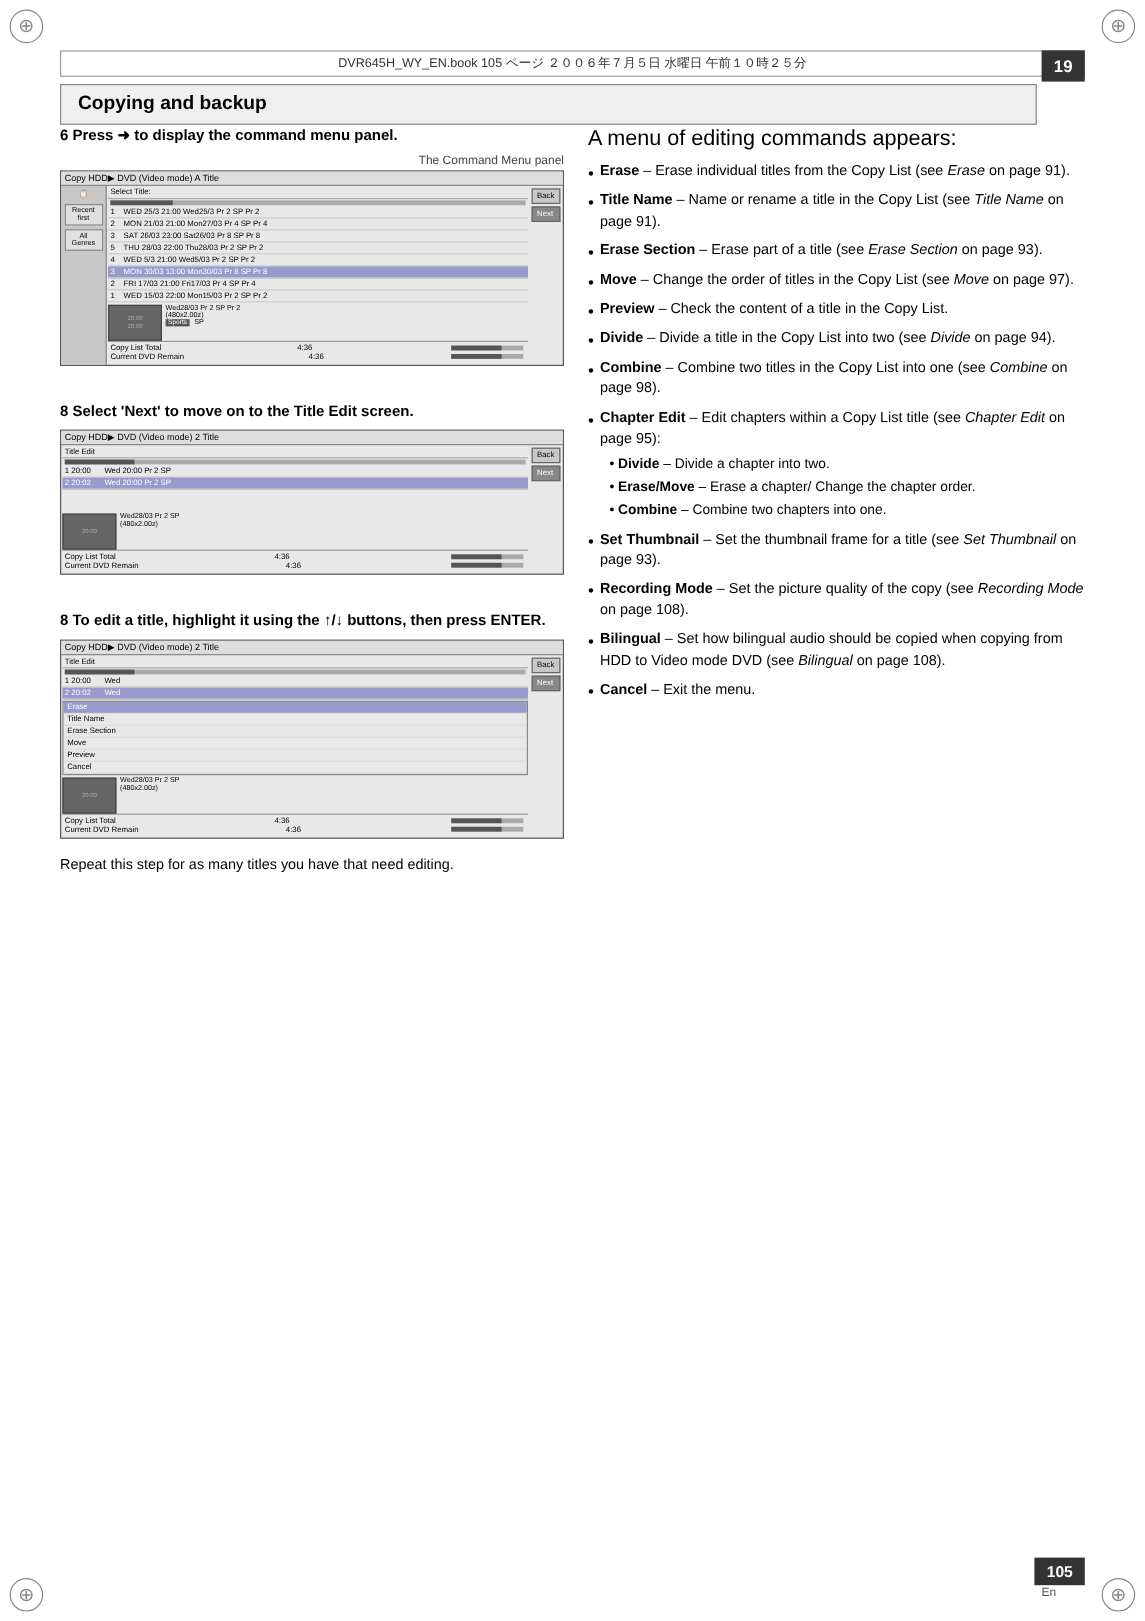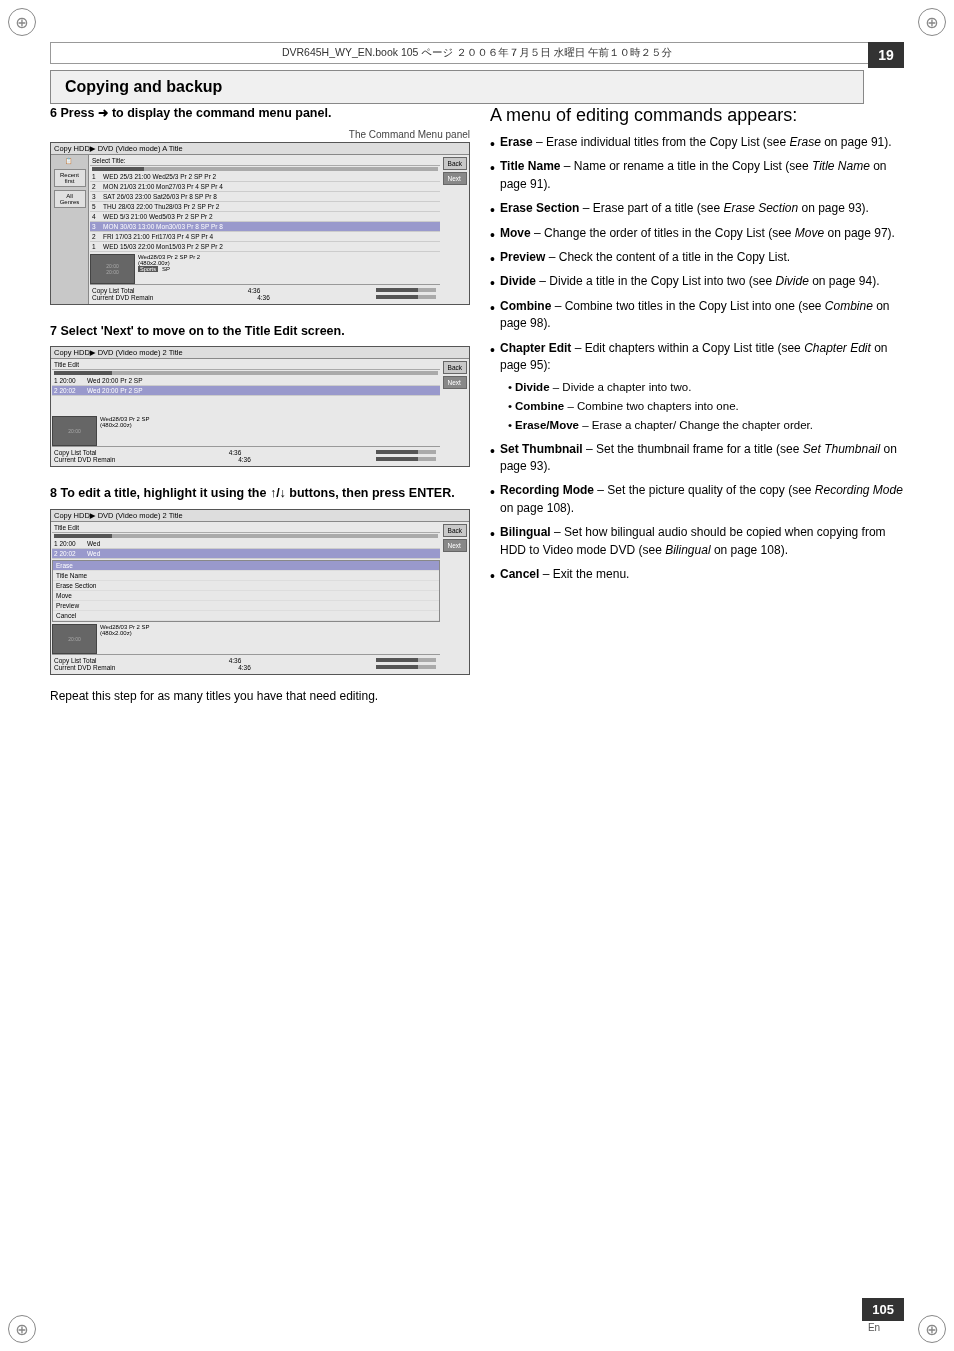--- a/index.html
+++ b/index.html
@@ -255,21 +255,21 @@
       bottom: 18px;
       right: 50px;
       font-size: 10px;
       color: #555;
       text-align: center;
       width: 60px;
     }
 
     
     .step-section {
-      margin-bottom: 18px;
+      margin-bottom: 30px;
     }
 
     .label-panel-indicator {
       font-size: 10px;
       text-align: right;
       margin-bottom: 2px;
       color: #444;
     }
 
     .progress-bar {
@@ -398,21 +398,21 @@
 
           <div class="btn-col">
             <div class="screen-btn">Back</div>
             <div class="screen-btn active">Next</div>
           </div>
         </div>
       </div>
     </div>
 
     <div class="step-section">
-      <div class="step-header">7  Select 'Next' to move on to the Title Edit screen.</div>
+      <div class="step-header">8  Select 'Next' to move on to the Title Edit screen.</div>
 
       <div class="screen-panel">
         <div class="screen-top-bar">
           <span>Copy  HDD▶ DVD (Video mode)            2  Title</span>
         </div>
         <div style="display:flex;">
           <div style="flex:1;padding:1px;">
             <div style="font-size:6.5px;padding:1px 2px;border-bottom:1px solid #aaa;">Title Edit</div>
             <div class="progress-bar">
                 <div class="progress-fill" style="width:15%;"></div>
@@ -560,22 +560,22 @@
       </li>
 
       <li>
         <strong>Combine</strong> – Combine two titles in the Copy List into one (see <em>Combine</em> on page 98).
       </li>
 
       <li>
         <strong>Chapter Edit</strong> – Edit chapters within a Copy List title (see <em>Chapter Edit</em> on page 95):
         <div class="sub-bullet">
           <div class="sub-bullet-item"><strong>Divide</strong> – Divide a chapter into two.</div>
+          <div class="sub-bullet-item"><strong>Erase/Move</strong> – Erase a chapter/ Change the chapter order.</div>
           <div class="sub-bullet-item"><strong>Combine</strong> – Combine two chapters into one.</div>
-          <div class="sub-bullet-item"><strong>Erase/Move</strong> – Erase a chapter/ Change the chapter order.</div>
         </div>
       </li>
 
       <li>
         <strong>Set Thumbnail</strong> – Set the thumbnail frame for a title (see <em>Set Thumbnail</em> on page 93).
       </li>
 
       <li>
         <strong>Recording Mode</strong> – Set the picture quality of the copy (see <em>Recording Mode</em> on page 108).
       </li>

